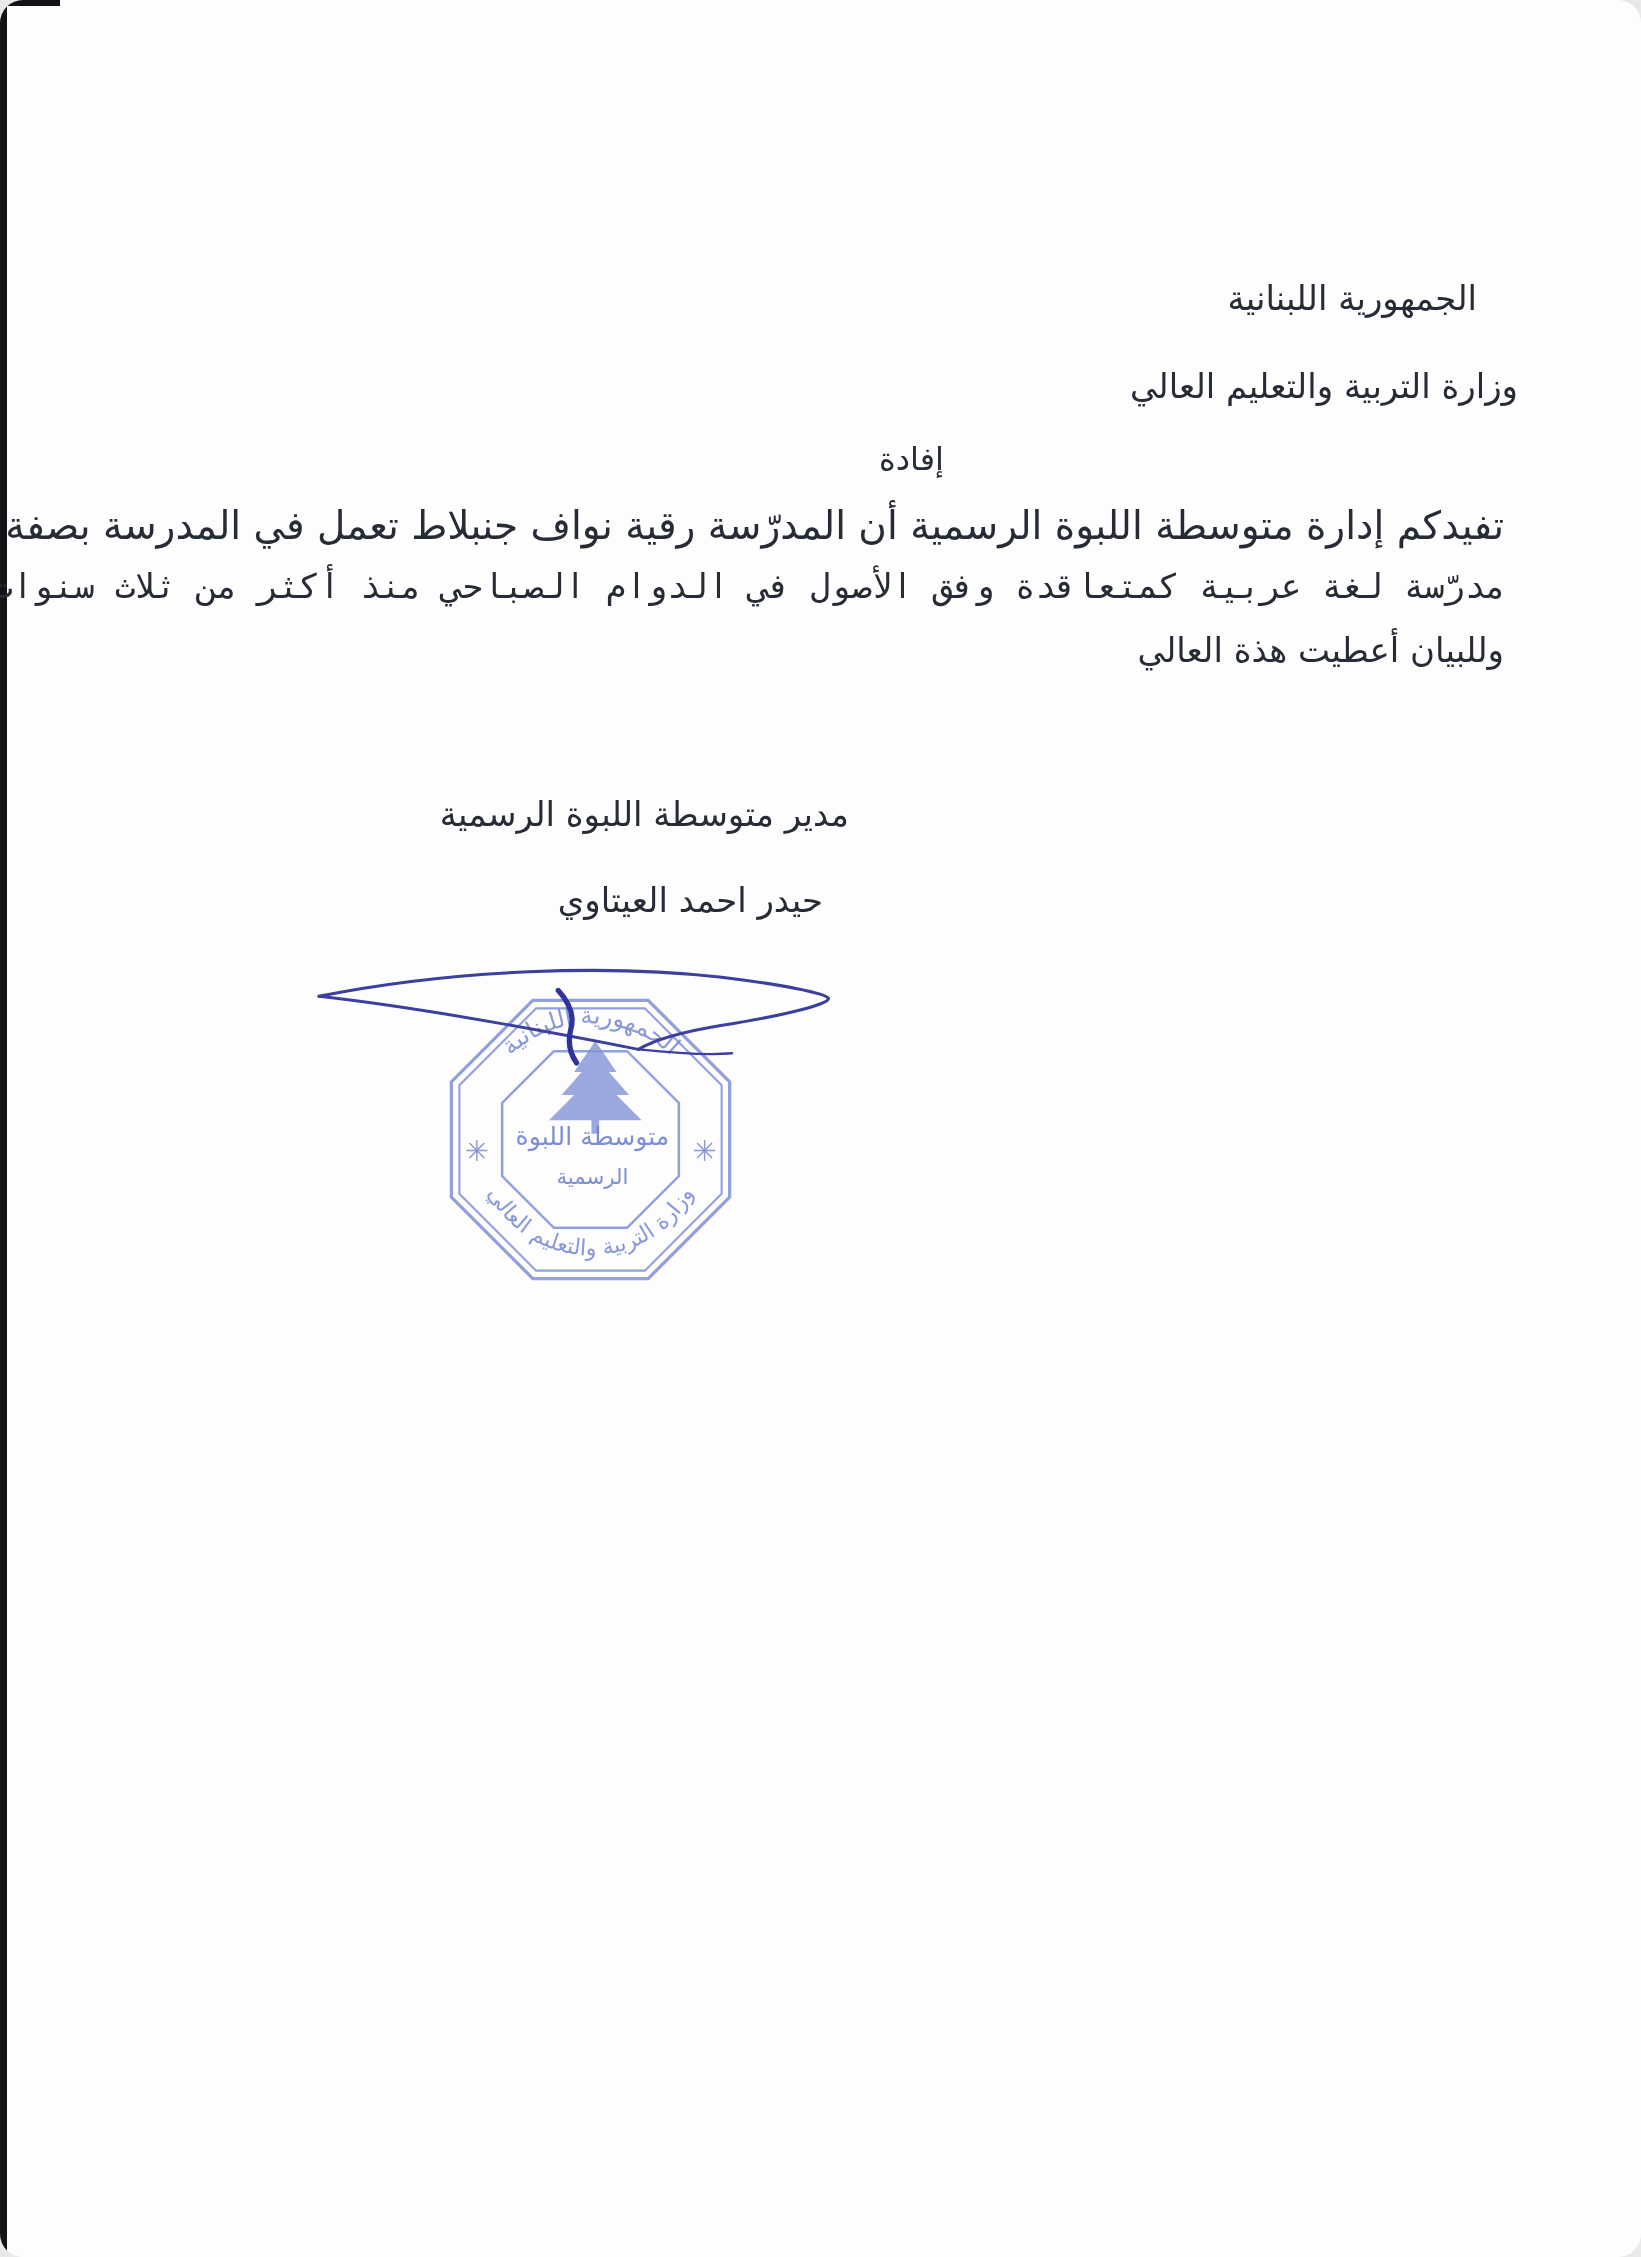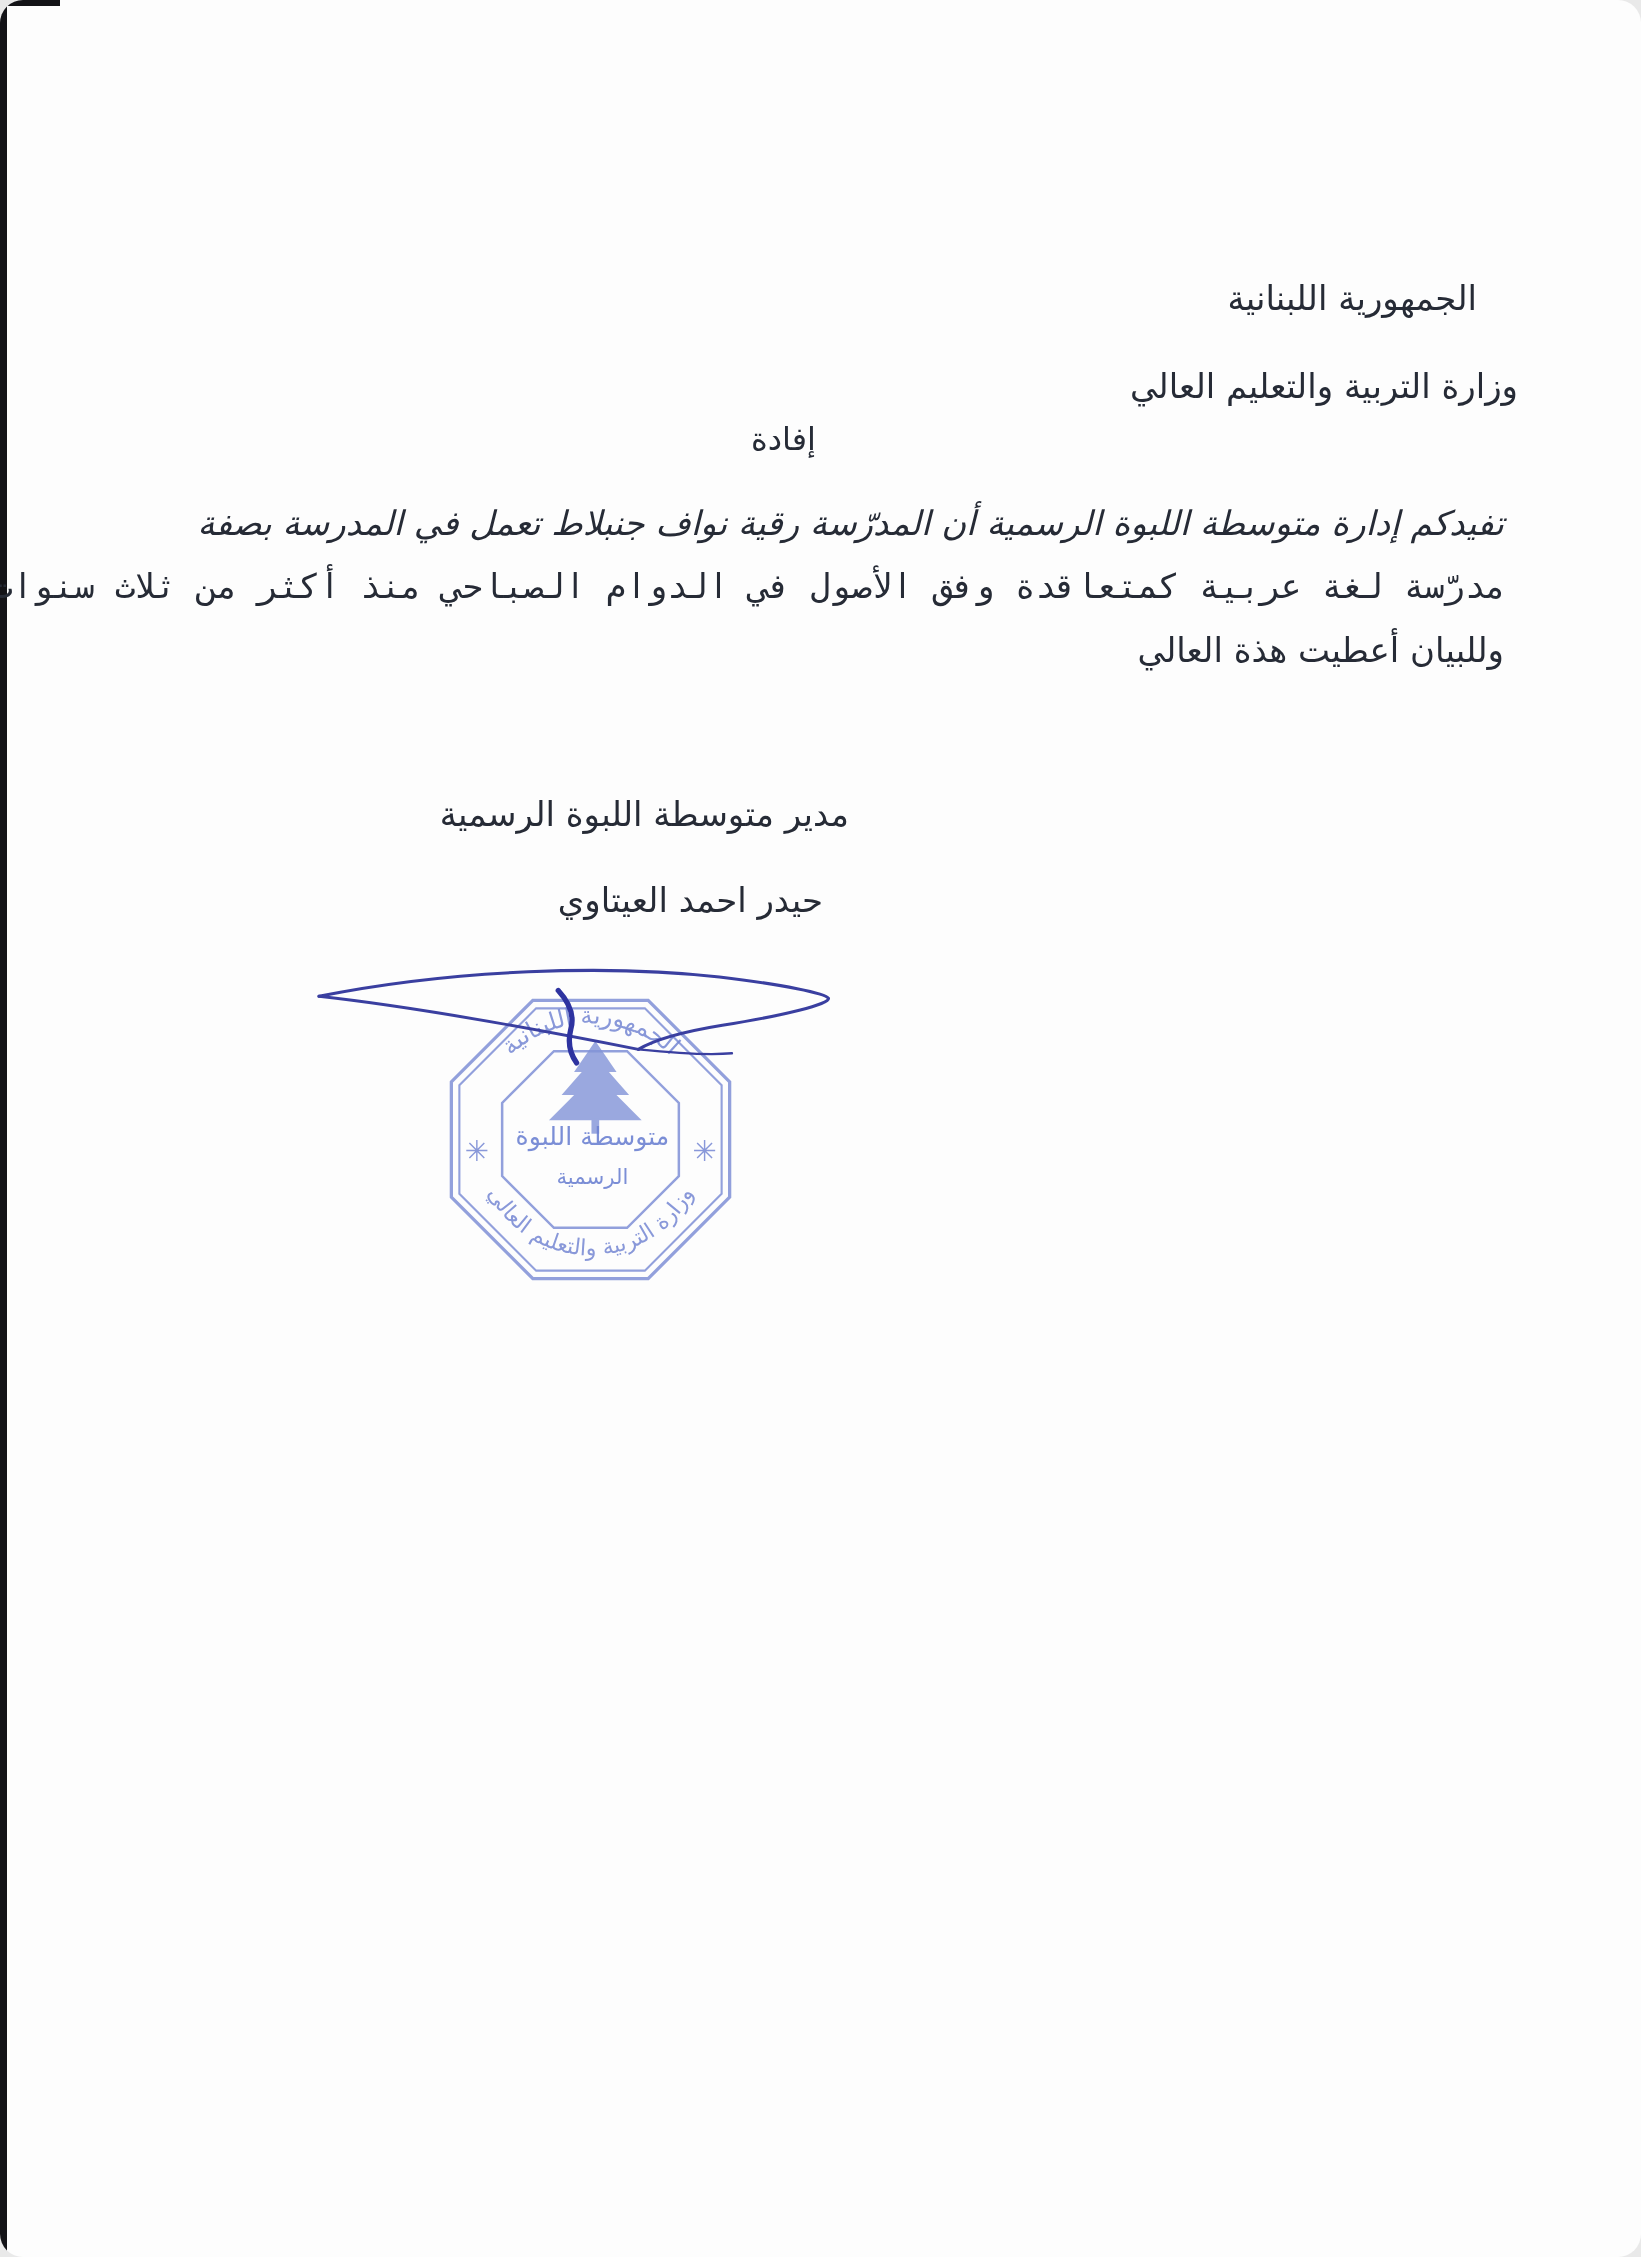--- a/index.html
+++ b/index.html
@@ -11,22 +11,22 @@
     font-family:"DejaVu Sans",sans-serif;
     color:#262b36;
     border-radius:23px;
   }
   .abs{position:absolute;}
   .ar{direction:rtl;unicode-bidi:embed;white-space:nowrap;}
   .scan-strip-left{left:0;top:0;width:6.8px;height:2257px;background:#131317;}
   .scan-strip-top{left:0;top:0;width:60px;height:5.8px;background:#131317;}
   .hdr1{top:278px;right:164px;font-size:34px;}
   .hdr2{top:366px;right:123px;font-size:34px;}
-  .doc-title{top:420px;left:751px;width:193px;text-align:left;font-size:32px;}
-  .body1{top:503px;right:137px;font-size:34px;font-style:italic;}
+  .doc-title{top:440px;left:751px;width:193px;text-align:right;font-size:32px;}
+  .body1{top:503px;right:137px;font-size:39px;}
   .body2{top:566px;right:135px;font-size:34px;font-family:Liberation Mono, monospace;}
   .closing{top:630px;right:137px;font-size:34px;}
   .sig-title{top:778px;right:792px;font-size:34px;margin-top:16px;}
   .sig-name{top:852px;right:818px;font-size:34px;margin-top:28px;}
   .stamp-svg{left:436px;top:985px;}
   .sign-svg{left:290px;top:946px;}
   .stamp-text{font-family:"DejaVu Sans",sans-serif;}
 </style>
 </head>
 <body>

